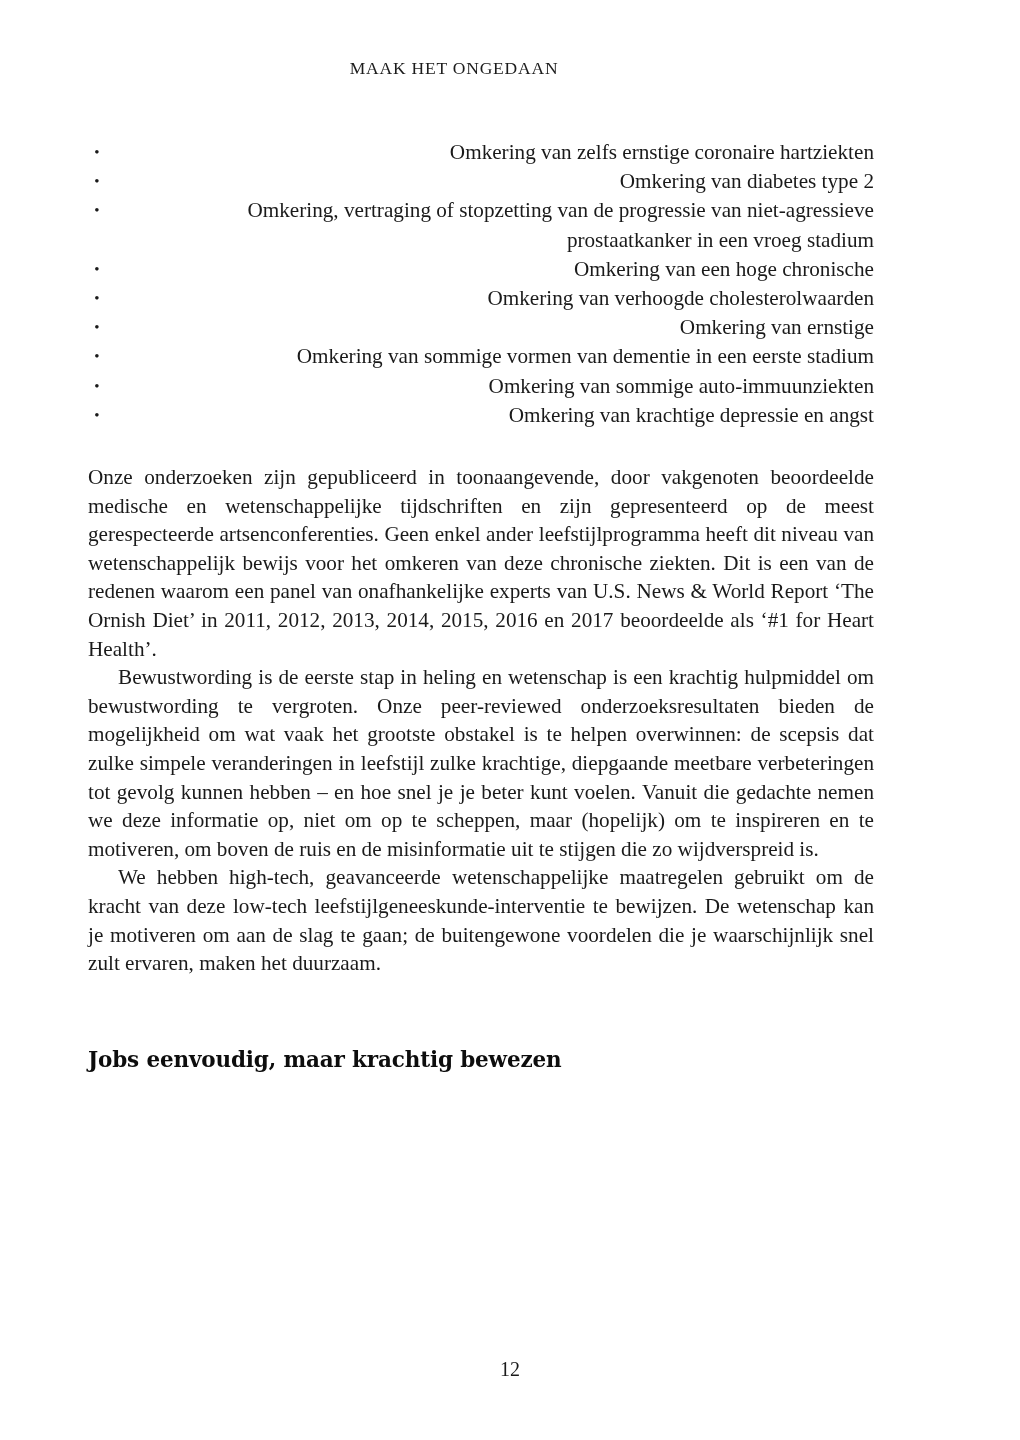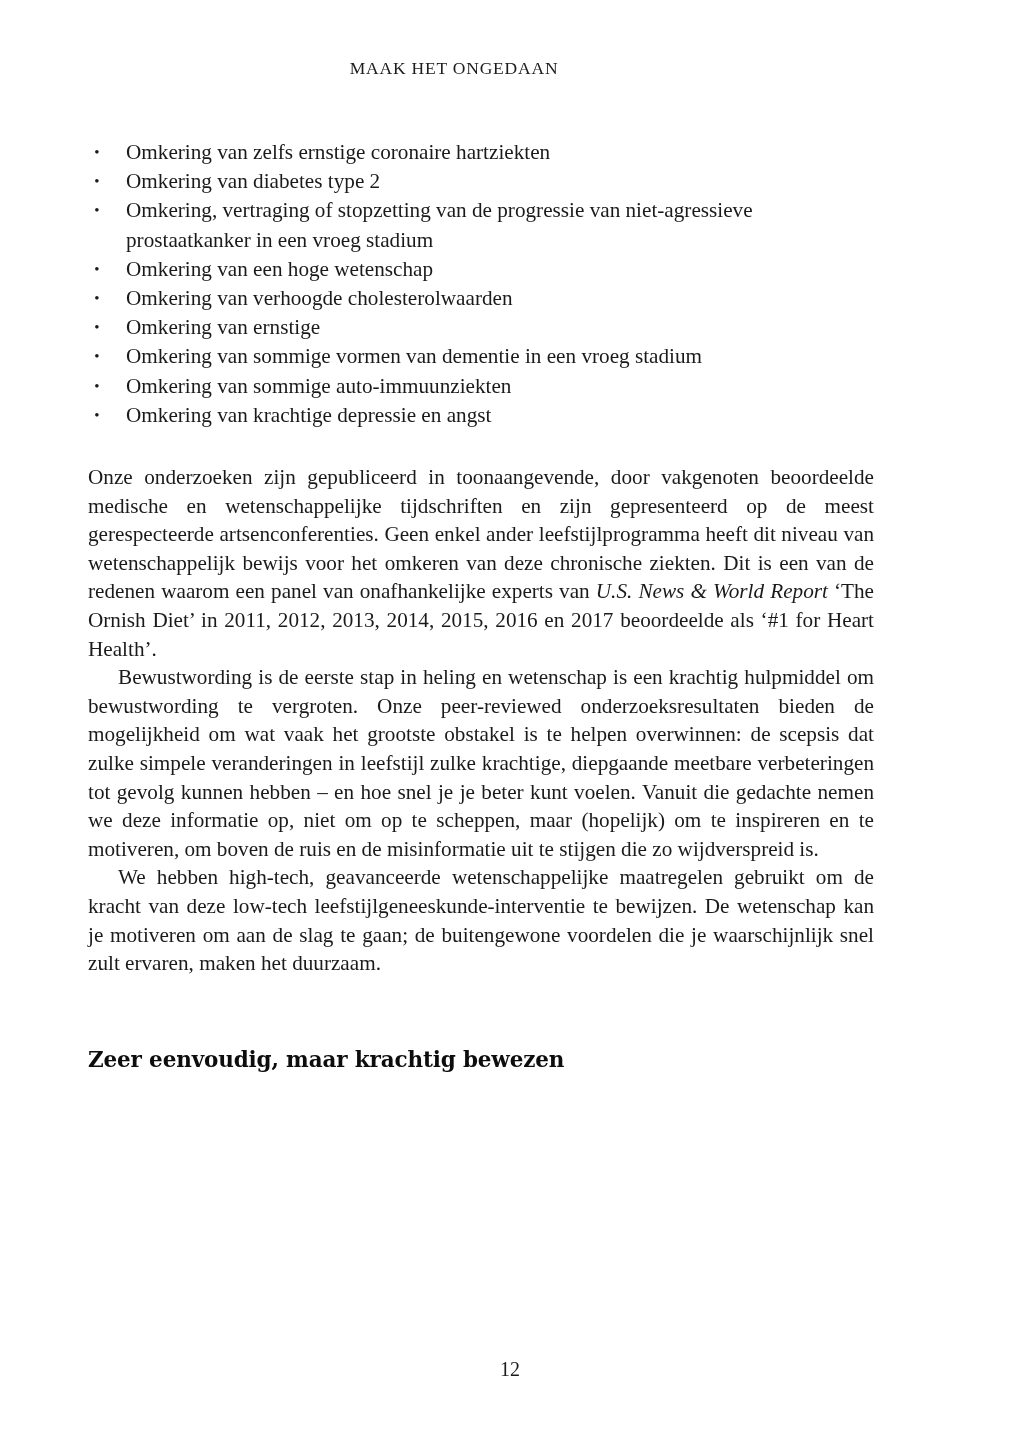--- a/index.html
+++ b/index.html
@@ -65,40 +65,40 @@
     left: 4px;
     top: 0;
     width: 10px;
     text-align: center;
     font-size: 15px;
     line-height: 29.2px;
     color: #1a1a1a;
   }
   .bullet-list li .bullet-text {
     display: block;
+    text-align: right;
   }
 
   
   .body-para {
     font-size: 21.2px;
     line-height: 28.6px;
     text-align: justify;
     text-justify: inter-word;
     margin: 0;
     hyphens: manual;
   }
   .body-para.first-para {
     margin-top: 33px;
   }
   .body-para.indented {
     text-indent: 30px;
   }
   .body-para em,
   .body-para .italic {
-    font-style: italic;
   }
 
   
   .section-heading {
     font-family: "DejaVu Serif", "Liberation Serif", serif;
     font-weight: bold;
     font-size: 21.5px;
     line-height: 28px;
     margin: 0;
     padding: 0;
@@ -139,50 +139,50 @@
       <li>
         <span class="bullet-dot">•</span>
         <span class="bullet-text">Omkering van diabetes type 2</span>
       </li>
       <li>
         <span class="bullet-dot">•</span>
         <span class="bullet-text">Omkering, vertraging of stopzetting van de progressie van niet-agressieve prostaatkanker in een vroeg stadium</span>
       </li>
       <li>
         <span class="bullet-dot">•</span>
-        <span class="bullet-text">Omkering van een hoge wetenschap</span>
+        <span class="bullet-text">Omkering van een hoge chronische</span>
       </li>
       <li>
         <span class="bullet-dot">•</span>
         <span class="bullet-text">Omkering van verhoogde cholesterolwaarden</span>
       </li>
       <li>
         <span class="bullet-dot">•</span>
         <span class="bullet-text">Omkering van ernstige</span>
       </li>
       <li>
         <span class="bullet-dot">•</span>
-        <span class="bullet-text">Omkering van sommige vormen van dementie in een vroeg stadium</span>
+        <span class="bullet-text">Omkering van sommige vormen van dementie in een eerste stadium</span>
       </li>
       <li>
         <span class="bullet-dot">•</span>
         <span class="bullet-text">Omkering van sommige auto-immuunziekten</span>
       </li>
       <li>
         <span class="bullet-dot">•</span>
         <span class="bullet-text">Omkering van krachtige depressie en angst</span>
       </li>
     </ul>
 
     <p class="body-para first-para"><span>Onze onderzoeken zijn gepubliceerd in toonaangevende, door vakgenoten beoordeelde medische en wetenschappelijke tijdschriften en zijn gepresenteerd op de meest gerespecteerde artsenconferenties. Geen enkel ander leefstijlprogramma heeft dit niveau van wetenschappelijk bewijs voor het omkeren van deze chronische ziekten. Dit is een van de redenen waarom een panel van onafhankelijke experts van </span><span class="italic">U.S. News &amp; World Report</span><span> ‘The Ornish Diet’ in 2011, 2012, 2013, 2014, 2015, 2016 en 2017 beoordeelde als ‘#1 for Heart Health’.</span></p>
 
     <p class="body-para indented">Bewustwording is de eerste stap in heling en wetenschap is een krachtig hulpmiddel om bewustwording te vergroten. Onze peer-reviewed onderzoeksresultaten bieden de mogelijkheid om wat vaak het grootste obstakel is te helpen overwinnen: de scepsis dat zulke simpele veranderingen in leefstijl zulke krachtige, diepgaande meetbare verbeteringen tot gevolg kunnen hebben – en hoe snel je je beter kunt voelen. Vanuit die gedachte nemen we deze informatie op, niet om op te scheppen, maar (hopelijk) om te inspireren en te motiveren, om boven de ruis en de misinformatie uit te stijgen die zo wijdverspreid is.</p>
 
     <p class="body-para indented">We hebben high-tech, geavanceerde wetenschappelijke maatregelen gebruikt om de kracht van deze low-tech leefstijlgeneeskunde-interventie te bewijzen. De wetenschap kan je motiveren om aan de slag te gaan; de buitengewone voordelen die je waarschijnlijk snel zult ervaren, maken het duurzaam.</p>
 
-    <h2 class="section-heading">Zeer eenvoudig, maar krachtig bewezen</h2>
+    <h2 class="section-heading">Jobs eenvoudig, maar krachtig bewezen</h2>
 
 
   </div>
 
   <div class="folio">12</div>
 
 </div>
 
 </body></html>

